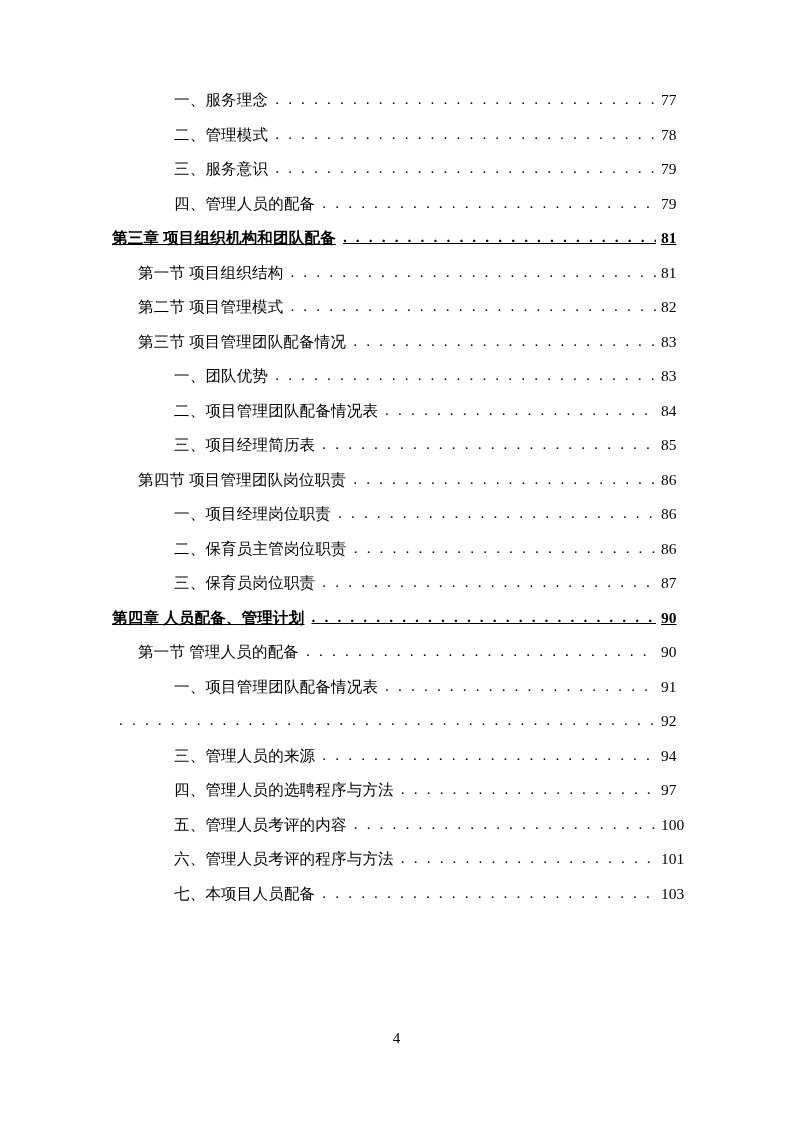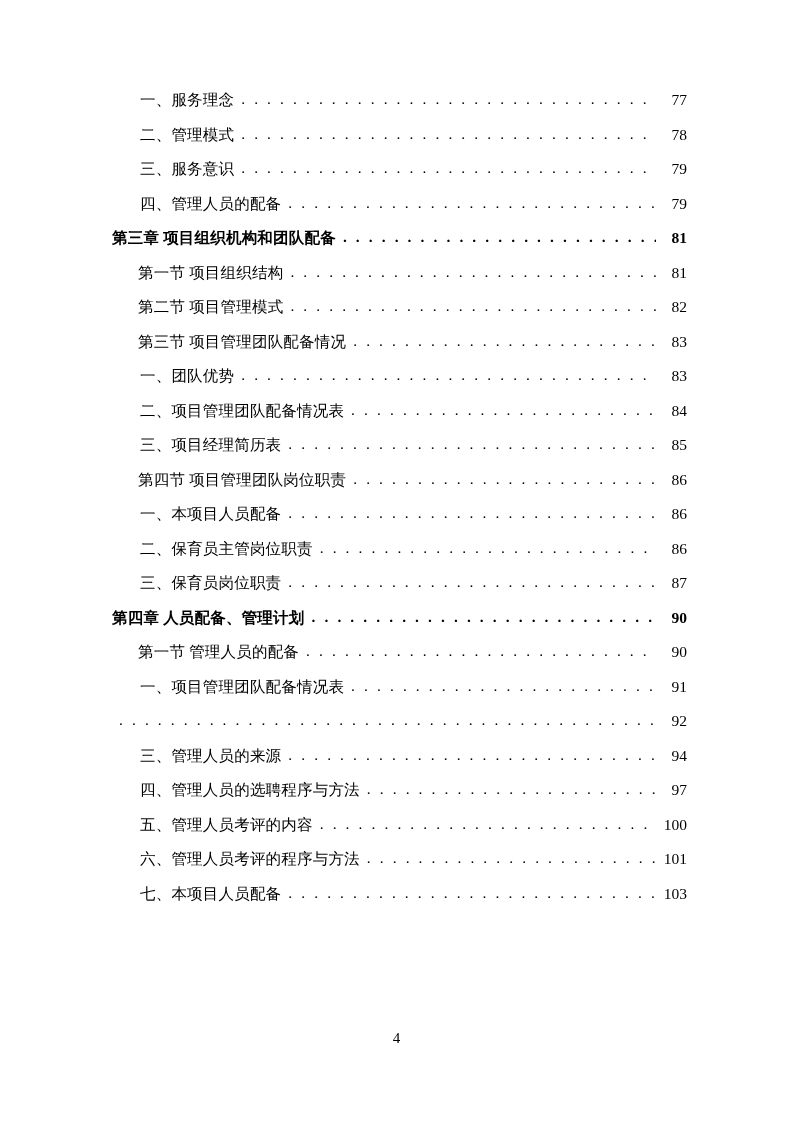--- a/index.html
+++ b/index.html
@@ -41,37 +41,38 @@
     overflow: hidden;
     margin: 0 5px 0 7px;
     font-size: 15.5px;
     letter-spacing: 2.6px;
     color: #000;
     position: relative;
     top: -1px;
   }
   .toc-row .page-num {
     flex: 0 0 auto;
-    text-align: right;
+    text-align: left;
     min-width: 26px;
   }
 
   
   .lvl-chapter .label {
     font-weight: bold;
     margin-left: 0px;
   }
   .lvl-chapter {
     font-weight: bold;
+    text-decoration: underline;
   }
   .lvl-section .label {
     margin-left: 26px;
   }
   .lvl-item .label {
-    margin-left: 28px;
+    margin-left: 62px;
   }
 
   .footer-num {
     position: absolute;
     left: 0;
     right: 0;
     top: 1030px;
     text-align: center;
     font-size: 15px;
     font-family: "Liberation Serif", "DejaVu Serif", serif;
@@ -137,21 +138,21 @@
         <span class="label">三、项目经理简历表</span>
         <span class="leader">. . . . . . . . . . . . . . . . . . . . . . . . . . . . . . . . . . . . . . . . . . . . . . . . . . . . . . . . . . . . . . . . . . . . . .</span>
         <span class="page-num">85</span>
       </div>
       <div class="toc-row lvl-section">
         <span class="label">第四节  项目管理团队岗位职责</span>
         <span class="leader">. . . . . . . . . . . . . . . . . . . . . . . . . . . . . . . . . . . . . . . . . . . . . . . . . . . . . . . . . . . . . . . . . . . . . .</span>
         <span class="page-num">86</span>
       </div>
       <div class="toc-row lvl-item">
-        <span class="label">一、本项目人员配备</span>
+        <span class="label">一、项目经理岗位职责</span>
         <span class="leader">. . . . . . . . . . . . . . . . . . . . . . . . . . . . . . . . . . . . . . . . . . . . . . . . . . . . . . . . . . . . . . . . . . . . . .</span>
         <span class="page-num">86</span>
       </div>
       <div class="toc-row lvl-item">
         <span class="label">二、保育员主管岗位职责</span>
         <span class="leader">. . . . . . . . . . . . . . . . . . . . . . . . . . . . . . . . . . . . . . . . . . . . . . . . . . . . . . . . . . . . . . . . . . . . . .</span>
         <span class="page-num">86</span>
       </div>
       <div class="toc-row lvl-item">
         <span class="label">三、保育员岗位职责</span>

